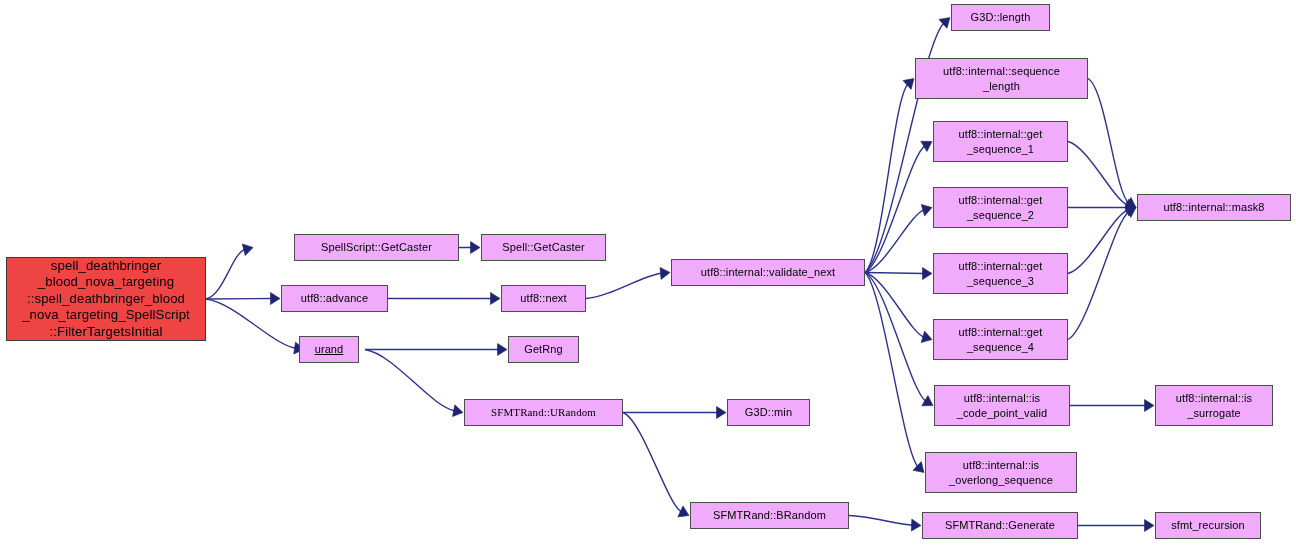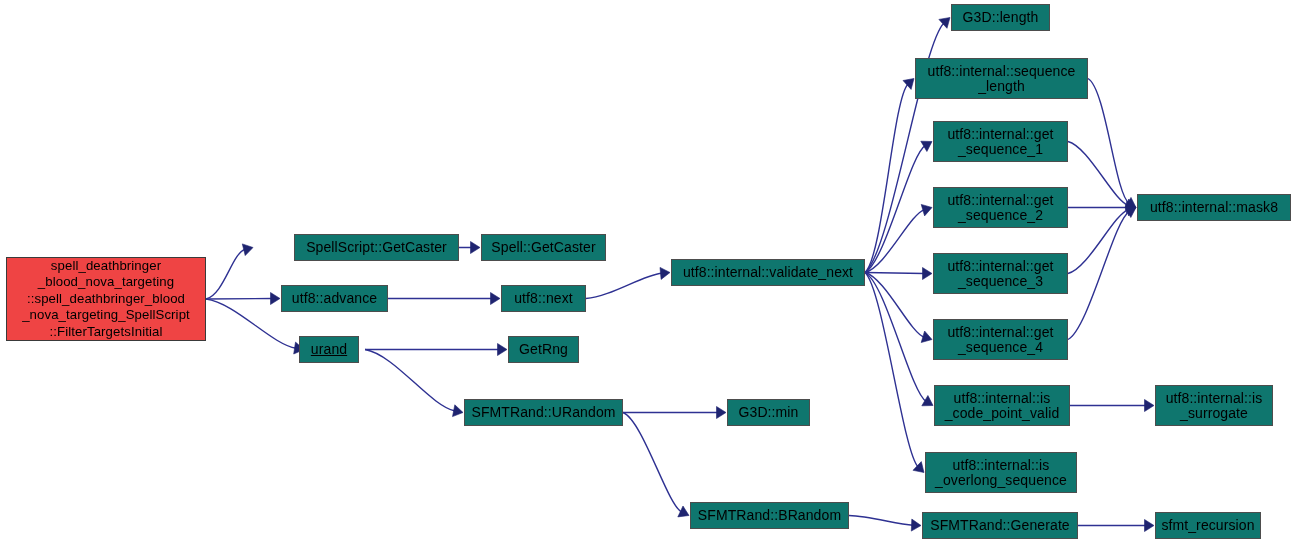--- a/index.html
+++ b/index.html
@@ -31,27 +31,27 @@
   }
   .edge-head {
     fill: #1f2470;
     stroke: #1f2470;
     stroke-width: 0.6;
   }
   .node {
     position: absolute;
     box-sizing: border-box;
     border: 1px solid #4d4d4d;
-    background: #0f766e;
+    background: #f0abfc;
     display: flex;
     align-items: center;
     justify-content: center;
     text-align: center;
     color: #000000;
-    font-size: 14px;
+    font-size: 11px;
     line-height: 15px;
     letter-spacing: 0.1px;
     white-space: pre-line;
     padding: 0 3px;
   }
   .node.root {
     background: #ef4444;
     border: 1px solid #3a3a3a;
     font-size: 13.2px;
     line-height: 16.4px;
@@ -120,21 +120,21 @@
 _blood_nova_targeting
 ::spell_deathbringer_blood
 _nova_targeting_SpellScript
 ::FilterTargetsInitial</div>
       <div class="node" style="left: 254px; top: 234px; width: 165px; height: 27px; margin-left: 40px;">SpellScript::GetCaster</div>
       <div class="node" style="left: 481px; top: 234px; width: 125px; height: 27px;">Spell::GetCaster</div>
       <div class="node" style="left: 281px; top: 285px; width: 107px; height: 27px;">utf8::advance</div>
       <div class="node" style="left: 501px; top: 285px; width: 85px; height: 27px;">utf8::next</div>
       <div class="node" style="left: 299px; top: 336px; width: 60px; height: 27px; text-decoration: underline;">urand</div>
       <div class="node" style="left: 508px; top: 336px; width: 71px; height: 27px;">GetRng</div>
-      <div class="node" style="left: 464px; top: 399px; width: 159px; height: 27px;">SFMTRand::URandom</div>
+      <div class="node" style="left: 464px; top: 399px; width: 159px; height: 27px; font-family: Liberation Serif, serif;">SFMTRand::URandom</div>
       <div class="node" style="left: 727px; top: 399px; width: 83px; height: 27px;">G3D::min</div>
       <div class="node" style="left: 690px; top: 502px; width: 159px; height: 27px;">SFMTRand::BRandom</div>
       <div class="node" style="left: 922px; top: 512px; width: 156px; height: 27px;">SFMTRand::Generate</div>
       <div class="node" style="left: 1155px; top: 512px; width: 106px; height: 27px;">sfmt_recursion</div>
       <div class="node" style="left: 671px; top: 259px; width: 194px; height: 27px;">utf8::internal::validate_next</div>
       <div class="node" style="left: 951px; top: 4px; width: 99px; height: 27px;">G3D::length</div>
       <div class="node" style="left: 915px; top: 58px; width: 173px; height: 41px;">utf8::internal::sequence
 _length</div>
       <div class="node" style="left: 933px; top: 121px; width: 135px; height: 41px;">utf8::internal::get
 _sequence_1</div>

